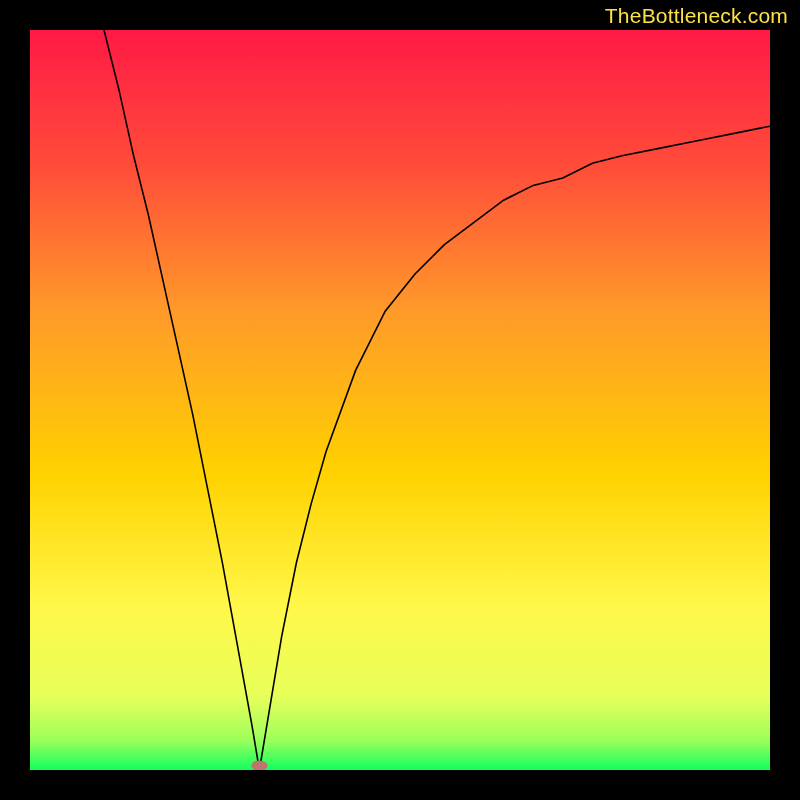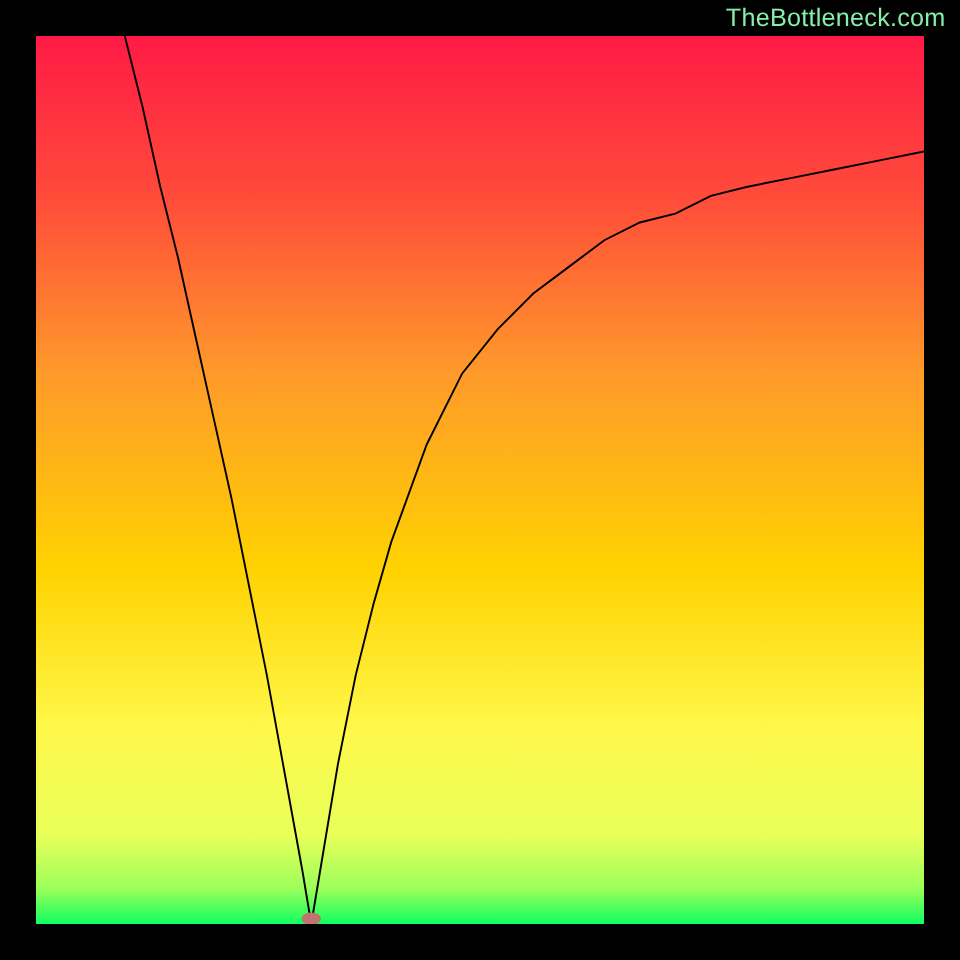--- a/index.html
+++ b/index.html
@@ -21,21 +21,21 @@
     left: 30px;
     top: 30px;
     width: 740px;
     height: 740px;
     overflow: hidden;
   }
   .watermark {
     position: absolute;
     top: 4px;
     right: 12px;
-    color: #86efac;
+    color: #fde047;
     font-size: 21px;
     font-weight: 500;
     letter-spacing: 0.2px;
   }
 </style>
 </head>
 <body>
 
 <div class="outer">
   <div class="watermark">TheBottleneck.com</div>

